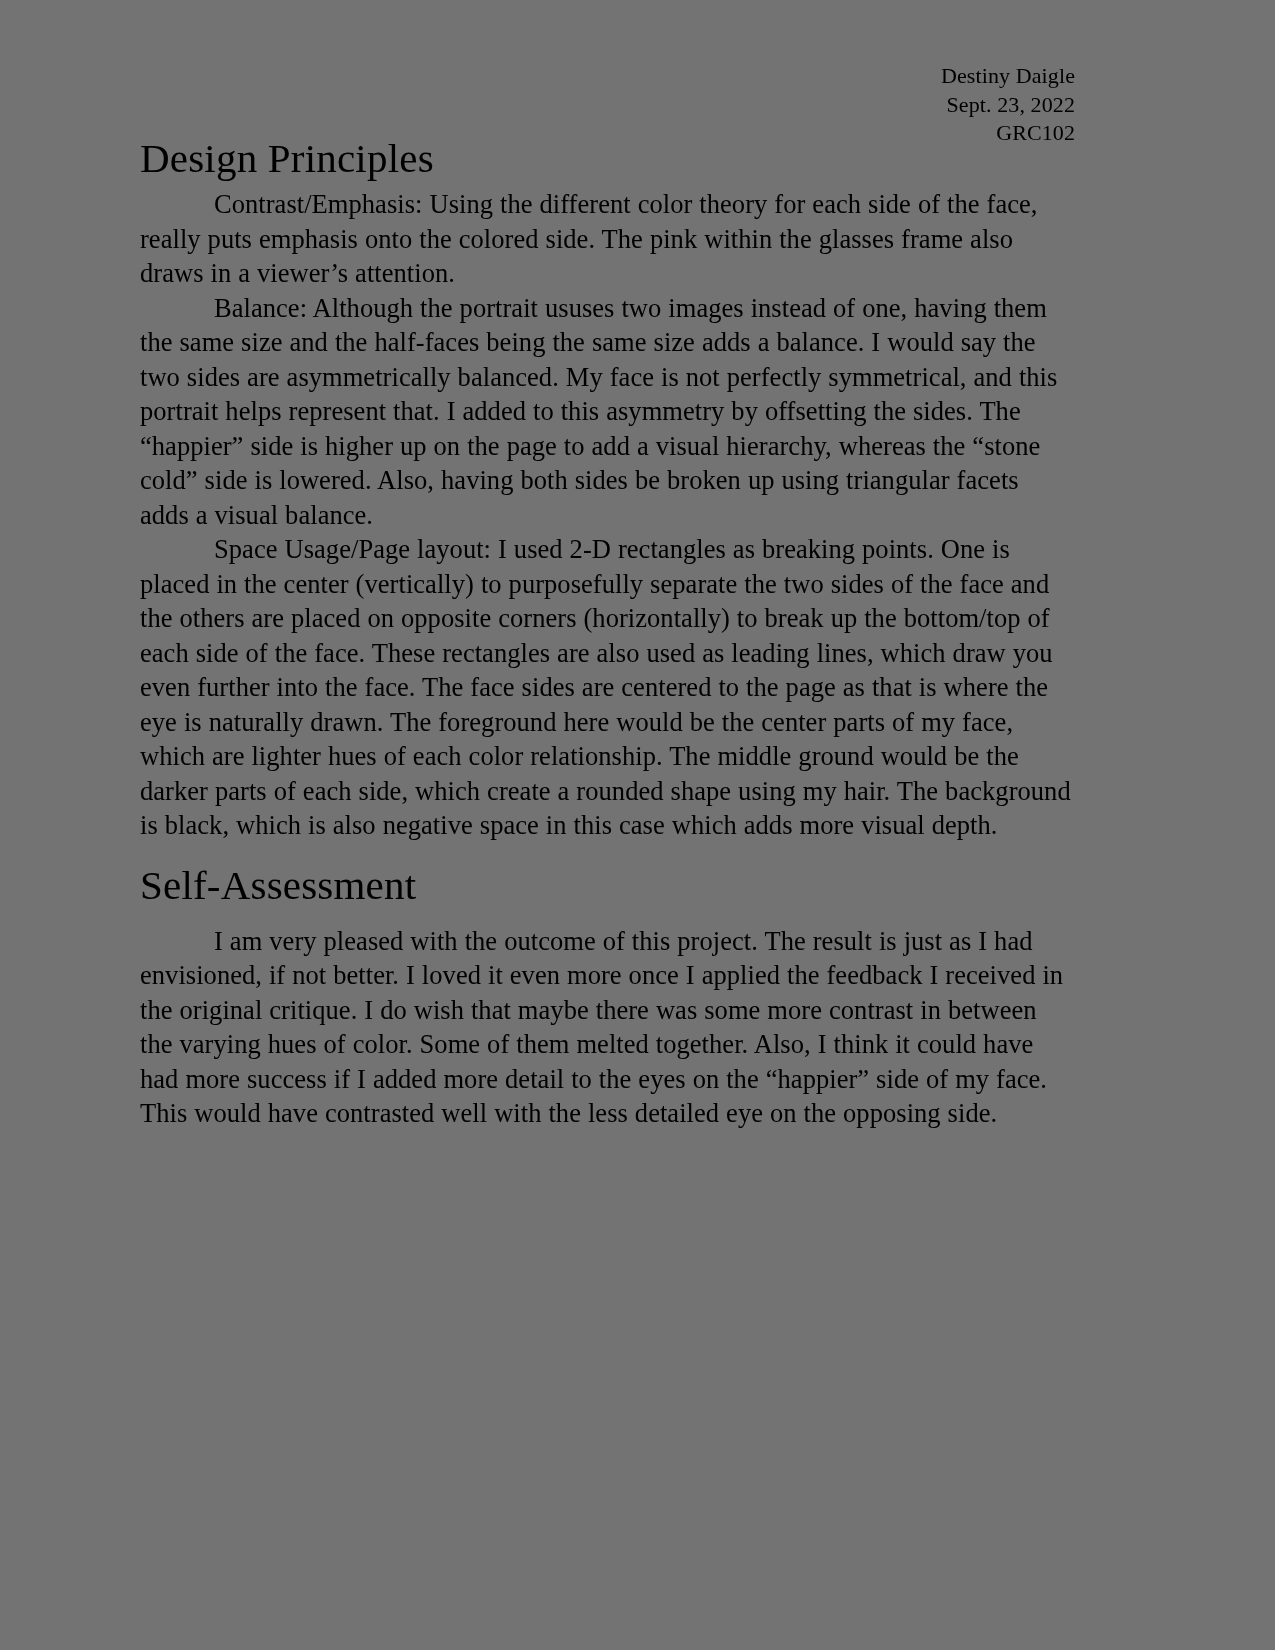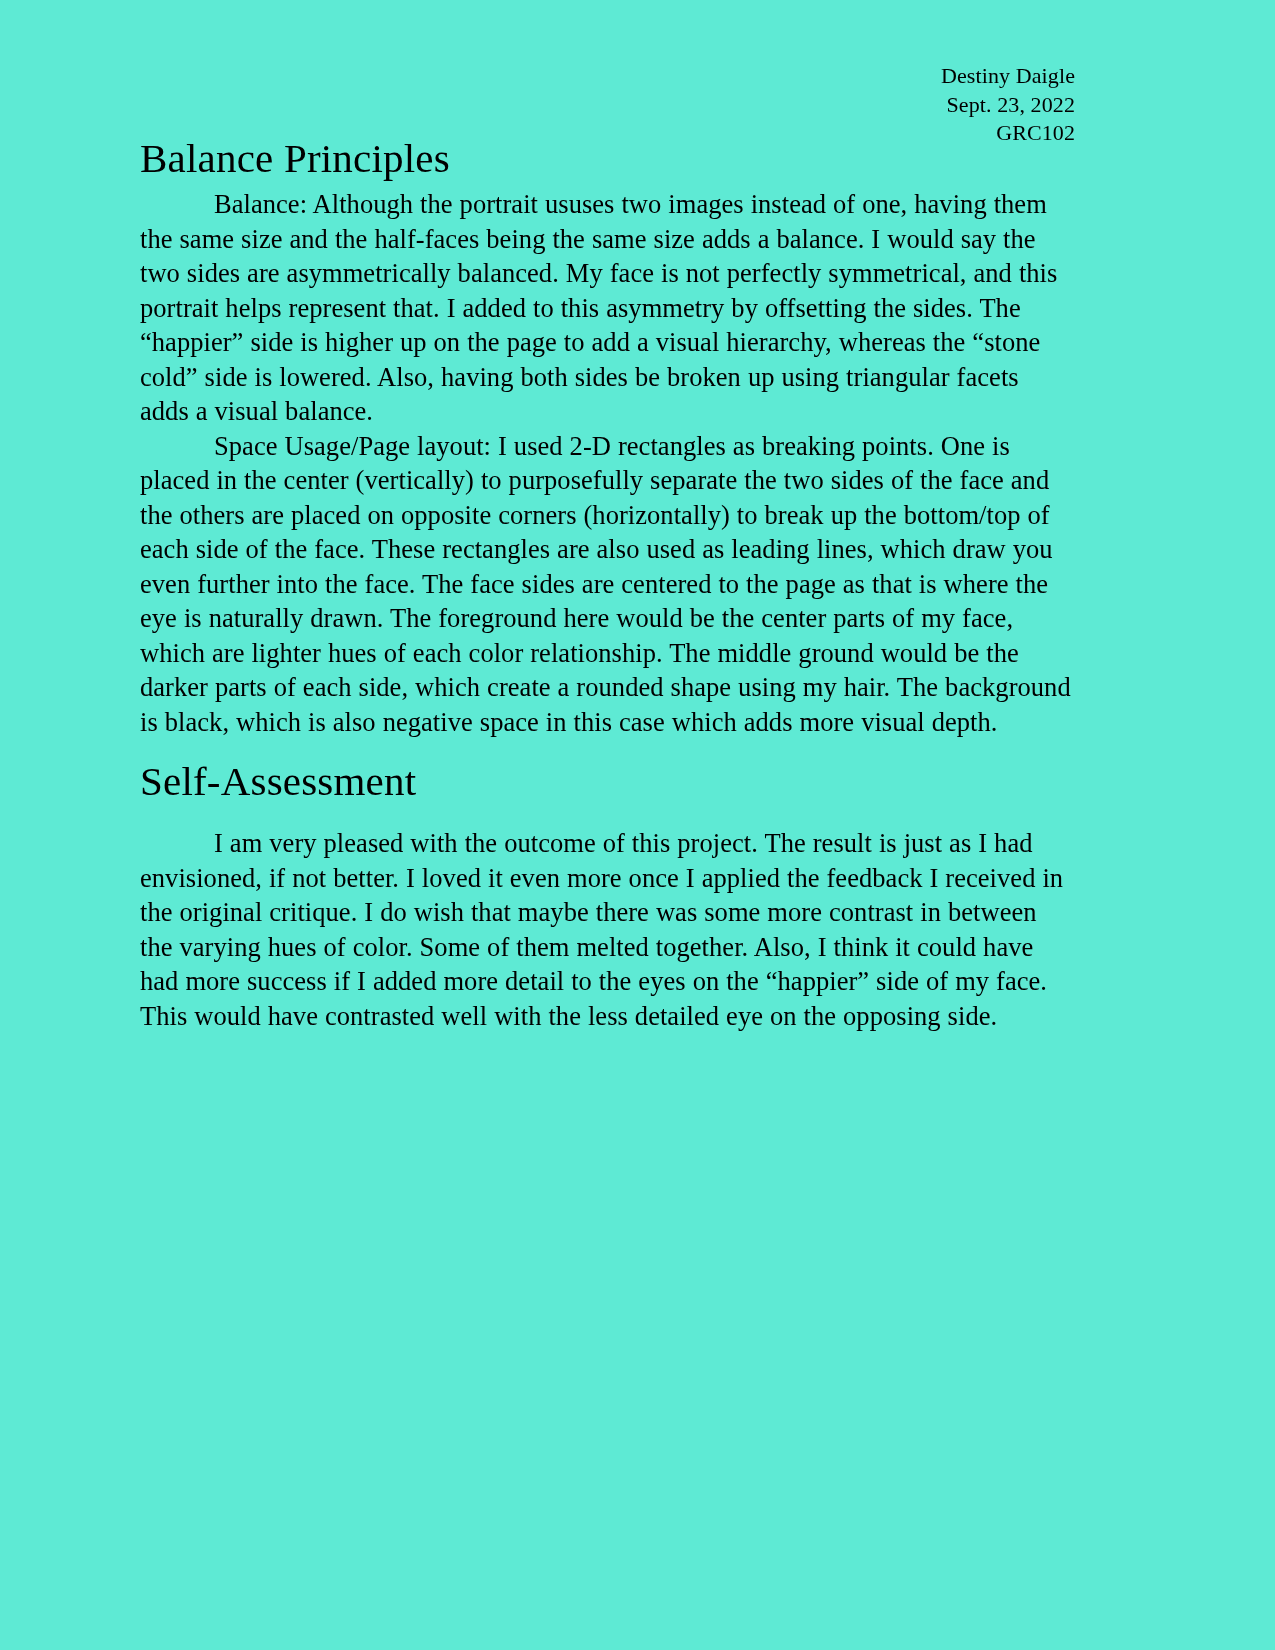--- a/index.html
+++ b/index.html
@@ -8,21 +8,21 @@
     background: #ffffff;
   }
   body {
     font-family: "Liberation Serif", "DejaVu Serif", serif;
     color: #000000;
   }
   .page {
     position: relative;
     width: 1275px;
     height: 1650px;
-    background: #5eead4;
+    background: #737373;
     box-sizing: border-box;
     overflow: hidden;
   }
 
   
   .doc-header {
     position: absolute;
     top: 62px;
     right: 200px;
     text-align: right;
@@ -45,21 +45,21 @@
 
   h1.section-heading {
     font-weight: normal;
     font-size: 41px;
     line-height: 1.0;
     margin: 0 0 8px 0;
     letter-spacing: 0.2px;
   }
   h1.section-heading.second {
     margin-top: 22px;
-    margin-bottom: 24px;
+    margin-bottom: 18px;
   }
 
   p.body-para {
     font-size: 26.5px;
     line-height: 34.5px;
     margin: 0;
     text-indent: 74px;
     text-align: left;
     letter-spacing: 0.05px;
     word-spacing: 0.3px;
@@ -72,22 +72,23 @@
 <div class="page">
 
   <div class="doc-header">
     <span class="hline">Destiny Daigle</span>
     <span class="hline">Sept. 23, 2022</span>
     <span class="hline">GRC102</span>
   </div>
 
   <div class="content">
 
-    <h1 class="section-heading">Balance Principles</h1>
+    <h1 class="section-heading">Design Principles</h1>
 
+    <p class="body-para">Contrast/Emphasis: Using the different color theory for each side of the face, really puts emphasis onto the colored side. The pink within the glasses frame also draws in a viewer’s attention.</p>
 
 
     <p class="body-para">Balance: Although the portrait ususes two images instead of one, having them the same size and the half-faces being the same size adds a balance. I would say the two sides are asymmetrically balanced. My face is not perfectly symmetrical, and this portrait helps represent that. I added to this asymmetry by offsetting the sides. The “happier” side is higher up on the page to add a visual hierarchy, whereas the “stone cold” side is lowered. Also, having both sides be broken up using triangular facets adds a visual balance.</p>
 
     <p class="body-para">Space Usage/Page layout: I used 2-D rectangles as breaking points. One is placed in the center (vertically) to purposefully separate the two sides of the face and the others are placed on opposite corners (horizontally) to break up the bottom/top of each side of the face. These rectangles are also used as leading lines, which draw you even further into the face. The face sides are centered to the page as that is where the eye is naturally drawn. The foreground here would be the center parts of my face, which are lighter hues of each color relationship. The middle ground would be the darker parts of each side, which create a rounded shape using my hair. The background is black, which is also negative space in this case which adds more visual depth.</p>
 
     <h1 class="section-heading second">Self-Assessment</h1>
 
     <p class="body-para">I am very pleased with the outcome of this project. The result is just as I had envisioned, if not better. I loved it even more once I applied the feedback I received in the original critique. I do wish that maybe there was some more contrast in between the varying hues of color. Some of them melted together. Also, I think it could have had more success if I added more detail to the eyes on the “happier” side of my face. This would have contrasted well with the less detailed eye on the opposing side.</p>
 

